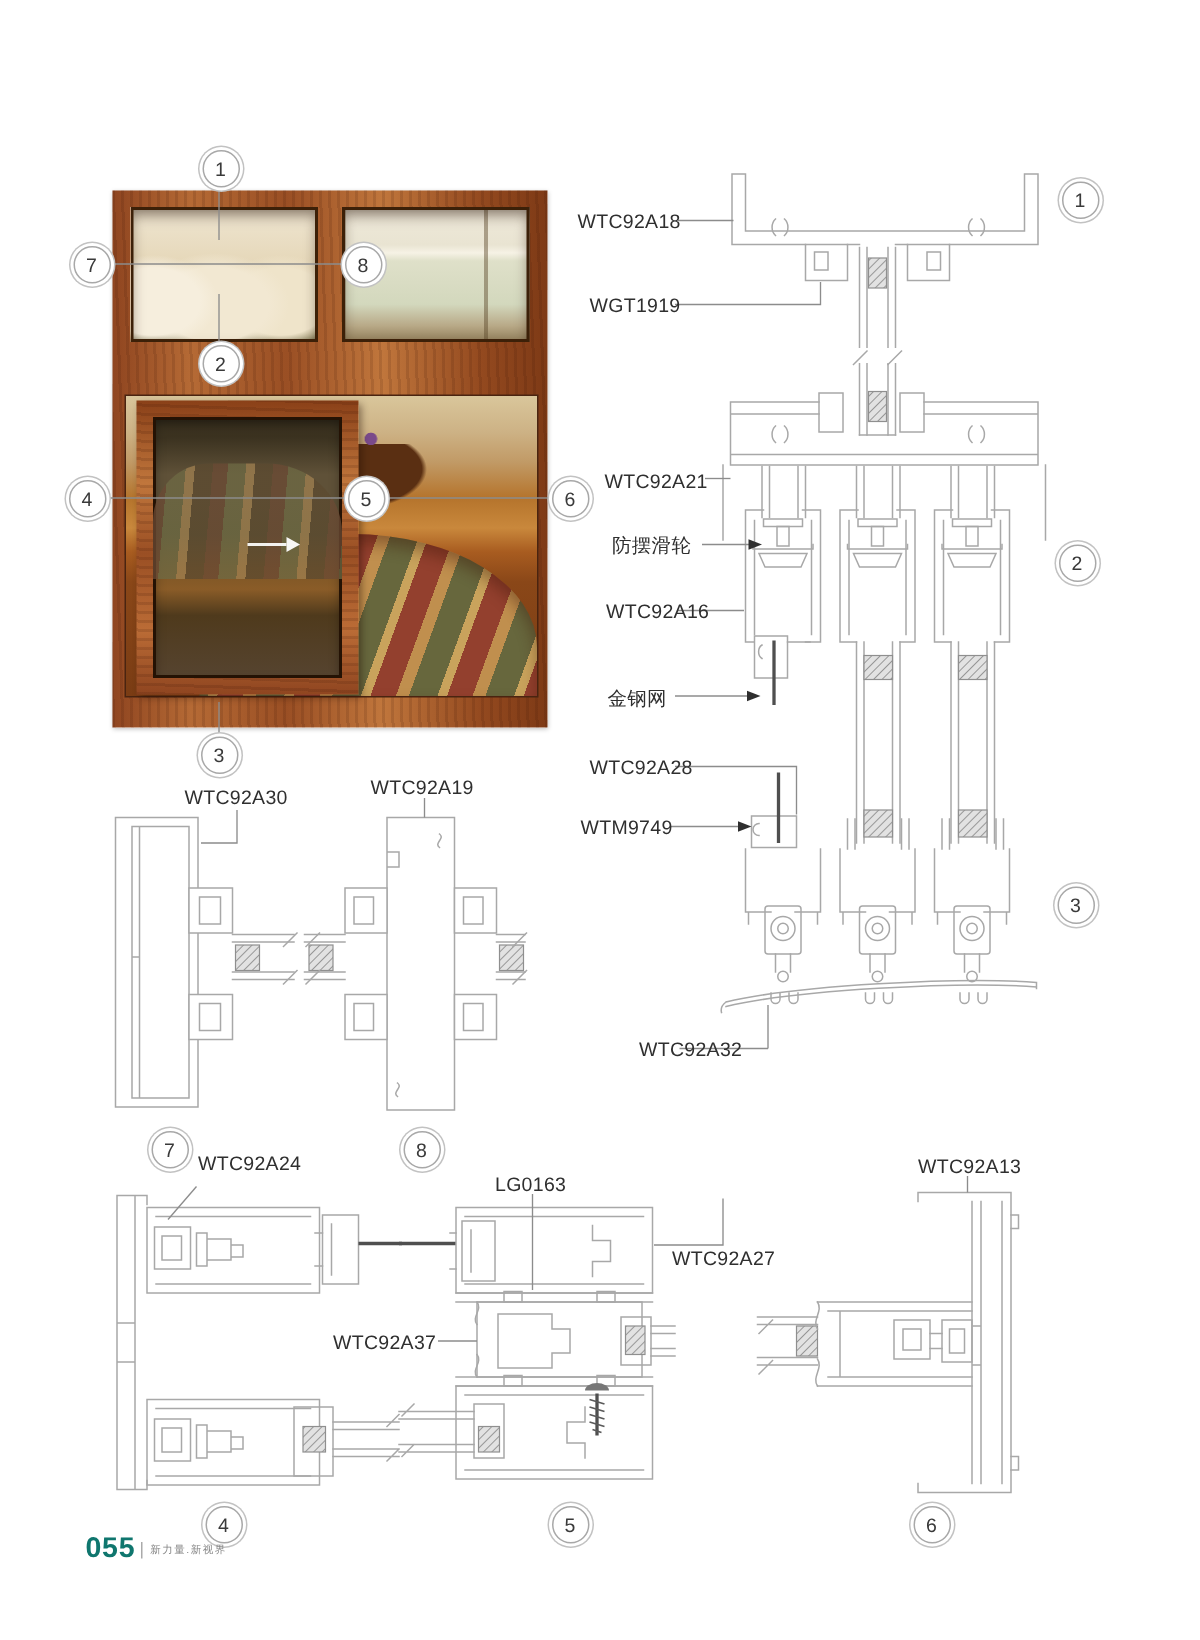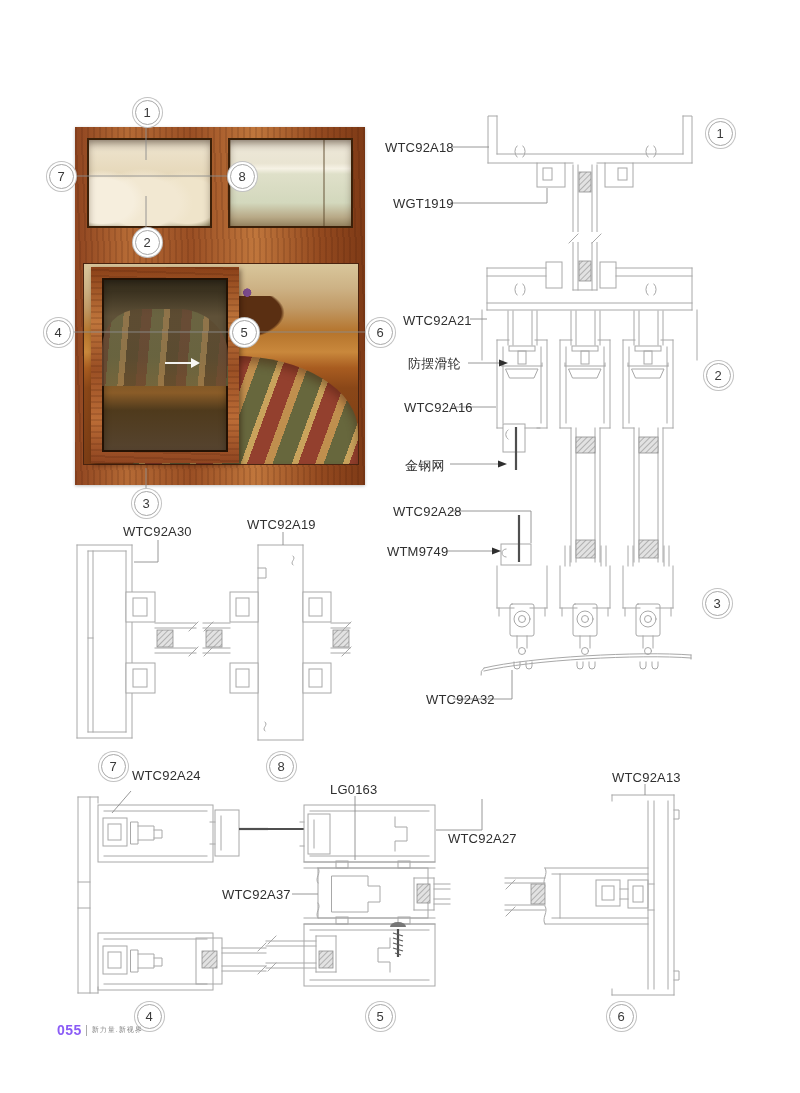--- a/index.html
+++ b/index.html
@@ -64,21 +64,21 @@
         linear-gradient(180deg,#5f5138 0 30%,#585032 45%,#7c5626 58%,#8a5c28 66%,#4f3a1c 76%,#564430 100%);}
   .sofa-dark{position:absolute;left:0;right:0;top:18%;height:44%;opacity:.75;
       background:repeating-linear-gradient(95deg,#6b4a34 0 10px,#6e6a44 10px 22px,#a08050 22px 28px,#5c4a30 28px 40px);
       border-radius:30% 40% 0 0/50% 60% 0 0;}
   .slide-arrow{position:absolute;left:90px;top:235px;width:26px;height:2px;background:rgba(255,255,255,.92);}
   .slide-arrow::after{content:"";position:absolute;left:26px;top:-4px;border-top:5px solid rgba(0,0,0,0);
       border-bottom:5px solid rgba(0,0,0,0);border-left:9px solid rgba(255,255,255,.95);}
 
   
   .footer{position:absolute;left:57px;top:1022px;display:flex;align-items:center;z-index:10;}
-  .pageno{font-size:14px;font-weight:bold;color:#8b5cf6;letter-spacing:.5px;}
+  .pageno{font-size:19px;font-weight:bold;color:#0f766e;letter-spacing:.5px;}
   .fdiv{width:1px;height:11px;background:#aaa;margin:0 5px 0 4px;}
   .slogan{font-size:7px;color:#858585;letter-spacing:1px;}
 </style>
 </head>
 <body>
 
 <div class="page">
 
   <div class="photo">
     <div class="pane curtain" style="left:12px;top:11px;width:125px;height:90px;"></div>

